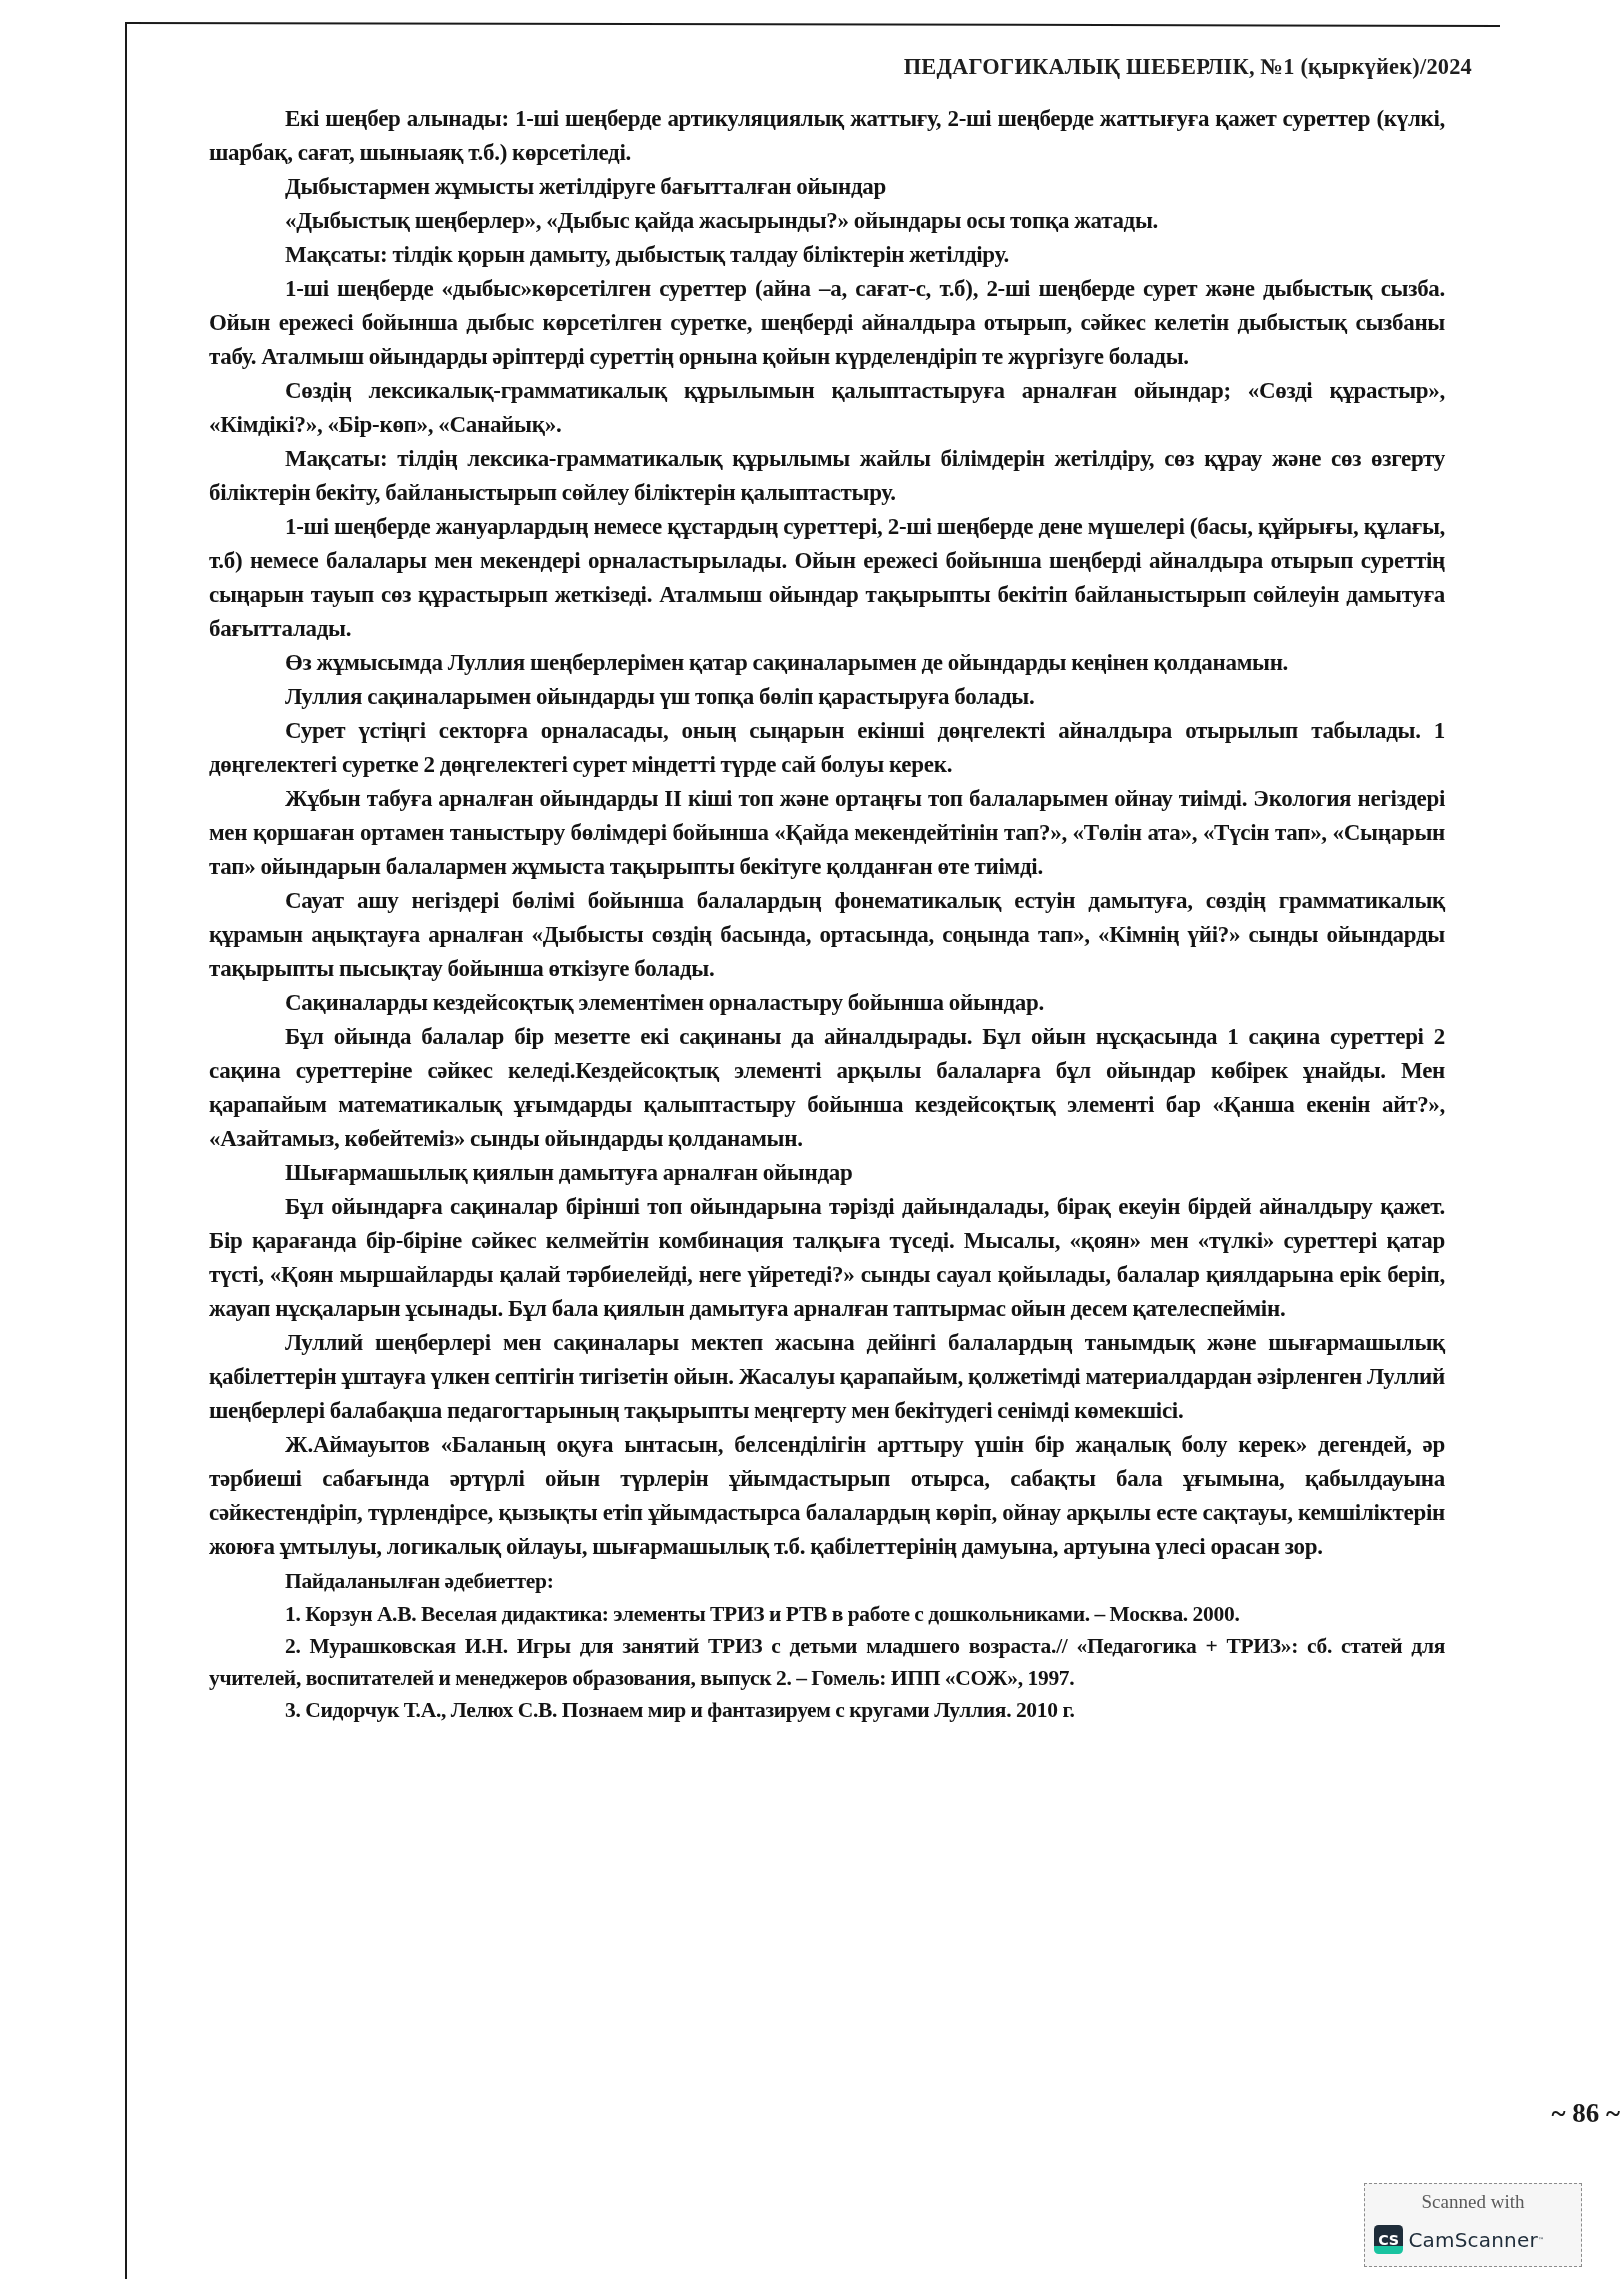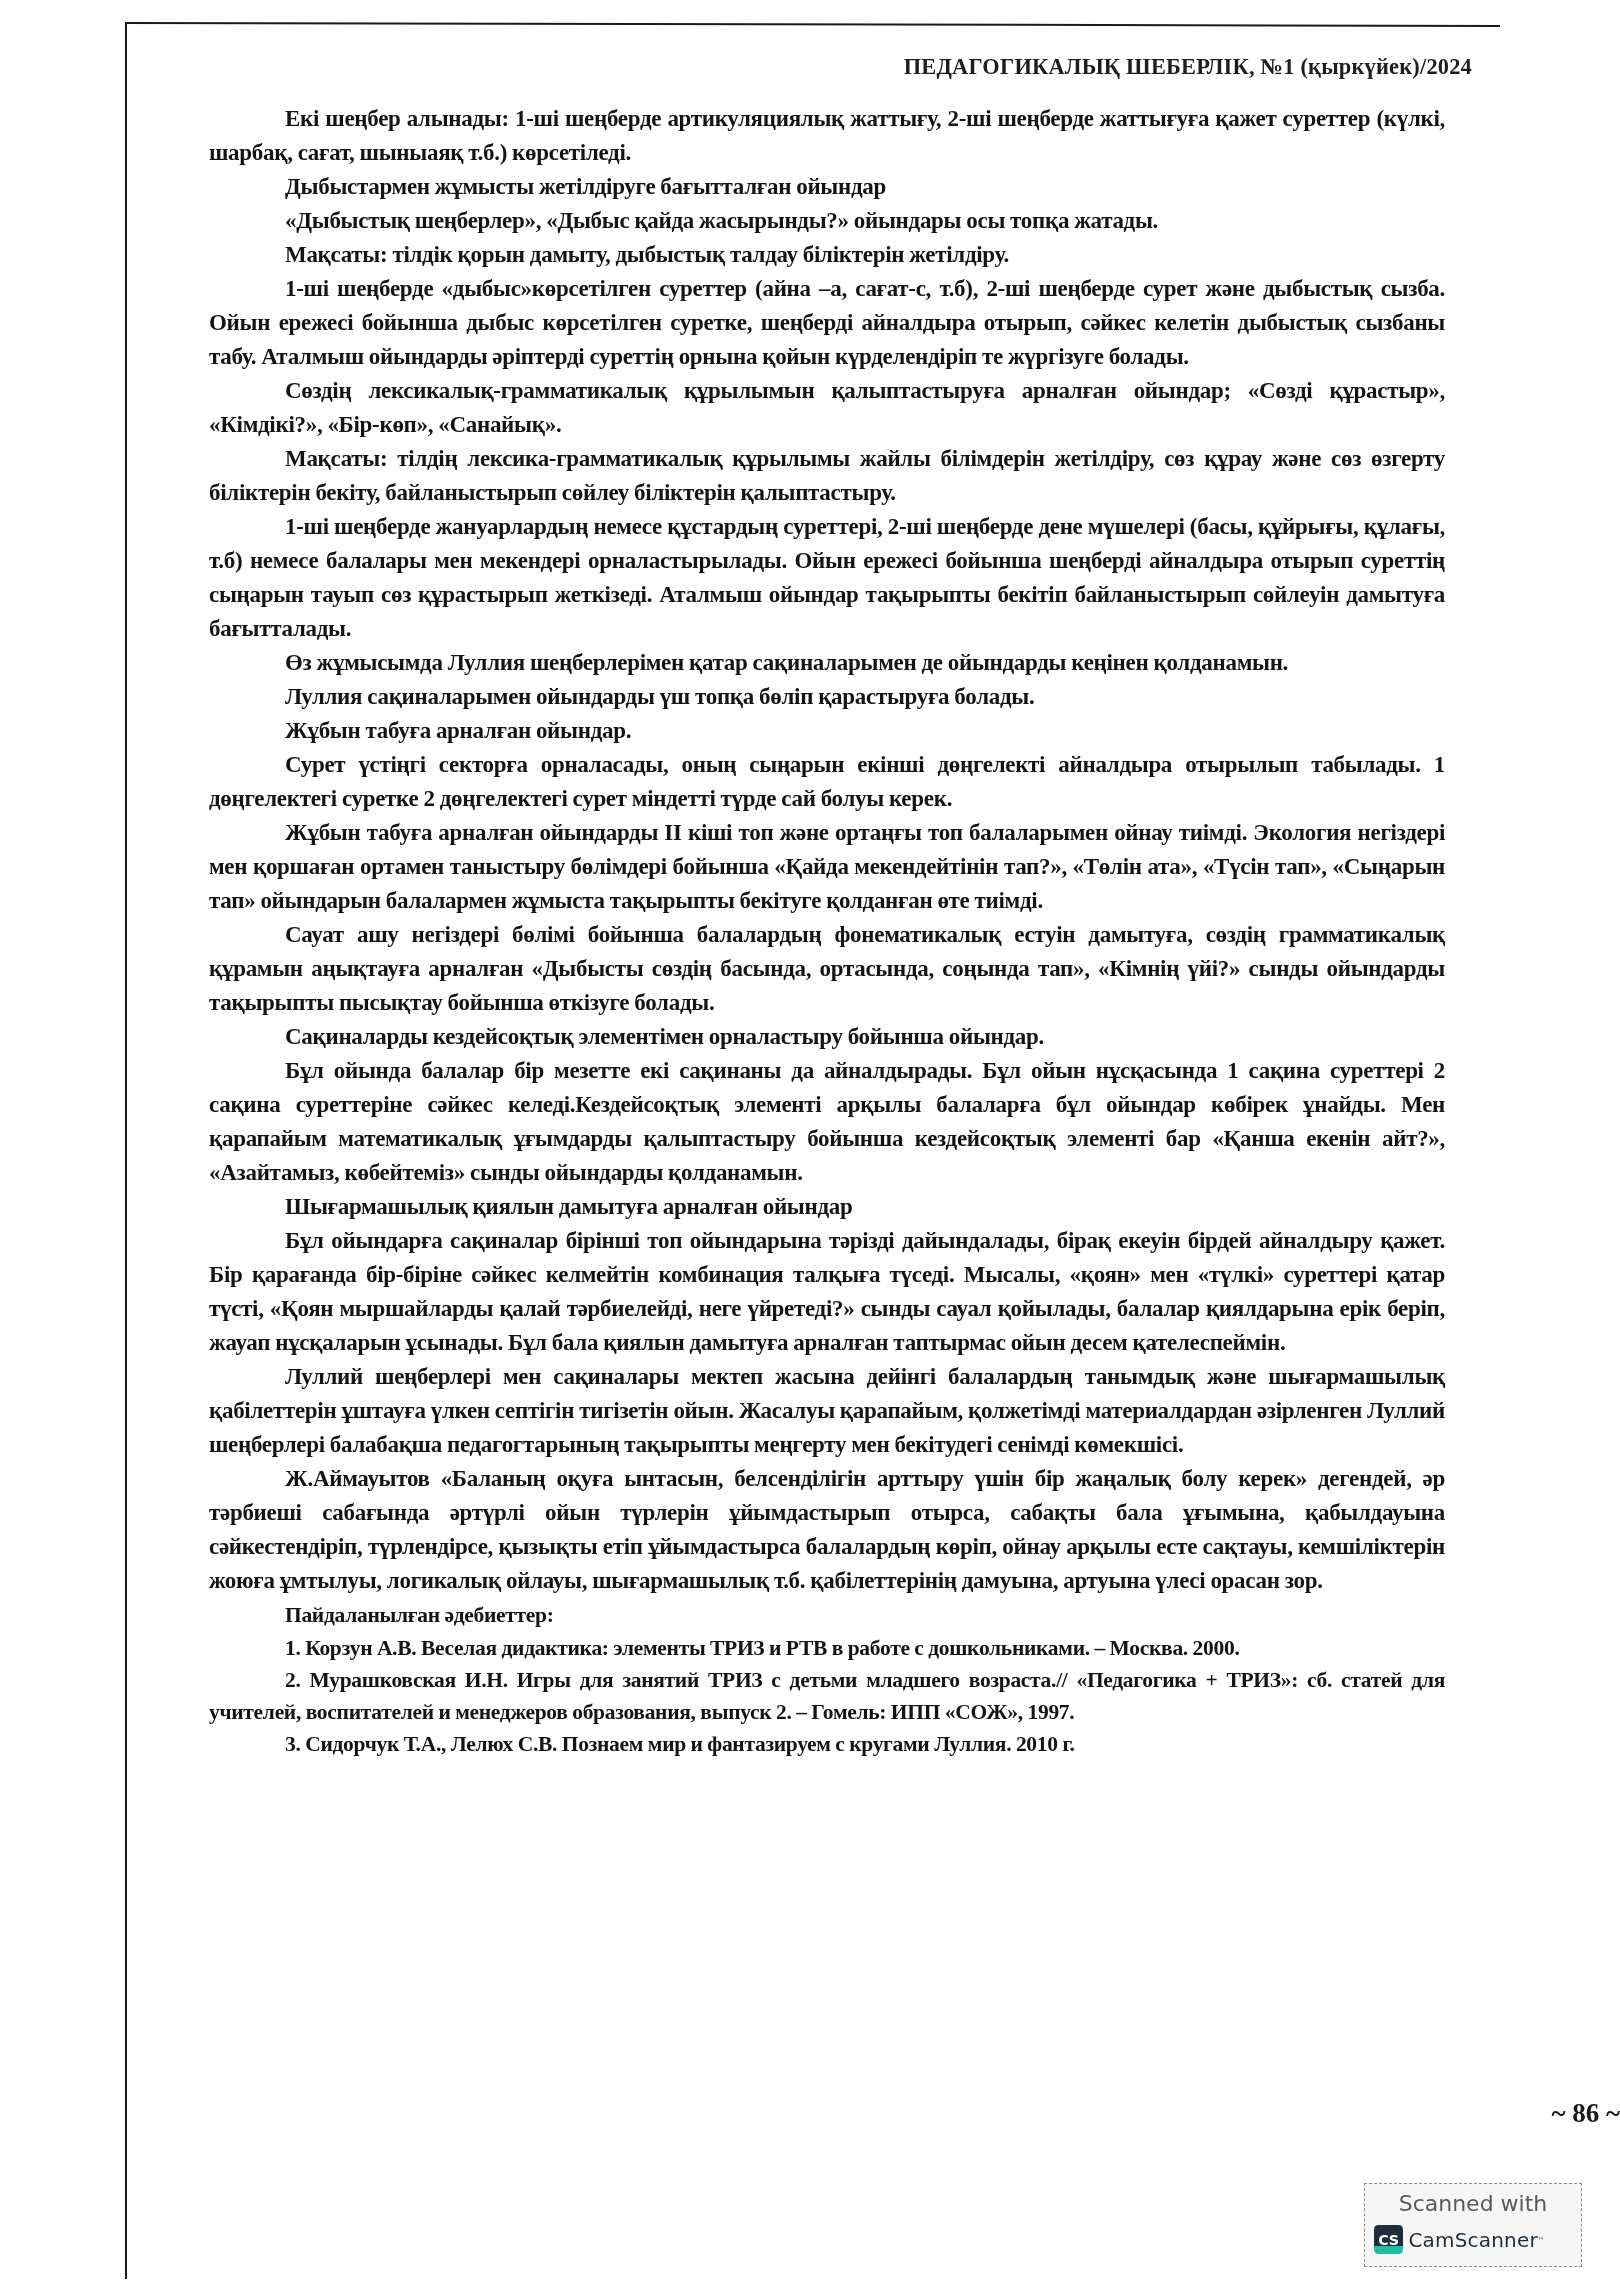--- a/index.html
+++ b/index.html
@@ -87,22 +87,23 @@
       background: #f6f6f6;
       box-sizing: border-box;
       font-family: "DejaVu Sans", "Liberation Sans", sans-serif;
     }
     .scan-badge .scanned-with {
       position: absolute;
       top: 7.2px;
       left: 0;
       width: 100%;
       text-align: center;
-      font-size: 22px;
+      font-size: 19px;
       color: #5a5a5a;
+      font-family: Liberation Serif, serif;
     }
     .scan-badge .brand-row {
       position: absolute;
       top: 41px;
       left: 9px;
       display: flex;
       align-items: center;
     }
     .scan-badge .cs-logo {
       width: 29px;
@@ -141,21 +142,20 @@
   <p>Екі шеңбер алынады: 1-ші шеңберде артикуляциялық жаттығу, 2-ші шеңберде жаттығуға қажет суреттер (күлкі, шарбақ, сағат, шыныаяқ т.б.) көрсетіледі.</p>
   <p>Дыбыстармен жұмысты жетілдіруге бағытталған ойындар</p>
   <p>«Дыбыстық шеңберлер», «Дыбыс қайда жасырынды?» ойындары осы топқа жатады.</p>
   <p>Мақсаты: тілдік қорын дамыту, дыбыстық талдау біліктерін жетілдіру.</p>
   <p>1-ші шеңберде «дыбыс»көрсетілген суреттер (айна –а, сағат-с, т.б), 2-ші шеңберде сурет және дыбыстық сызба. Ойын ережесі бойынша дыбыс көрсетілген суретке, шеңберді айналдыра отырып, сәйкес келетін дыбыстық сызбаны табу. Аталмыш ойындарды әріптерді суреттің орнына қойын күрделендіріп те жүргізуге болады.</p>
   <p>Сөздің лексикалық-грамматикалық құрылымын қалыптастыруға арналған ойындар; «Сөзді құрастыр», «Кімдікі?», «Бір-көп», «Санайық».</p>
   <p>Мақсаты: тілдің лексика-грамматикалық құрылымы жайлы білімдерін жетілдіру, сөз құрау және сөз өзгерту біліктерін бекіту, байланыстырып сөйлеу біліктерін қалыптастыру.</p>
   <p>1-ші шеңберде жануарлардың немесе құстардың суреттері, 2-ші шеңберде дене мүшелері (басы, құйрығы, құлағы, т.б) немесе балалары мен мекендері орналастырылады. Ойын ережесі бойынша шеңберді айналдыра отырып суреттің сыңарын тауып сөз құрастырып жеткізеді. Аталмыш ойындар тақырыпты бекітіп байланыстырып сөйлеуін дамытуға бағытталады.</p>
   <p>Өз жұмысымда Луллия шеңберлерімен қатар сақиналарымен де ойындарды кеңінен қолданамын.</p>
   <p>Луллия сақиналарымен ойындарды үш топқа бөліп қарастыруға болады.</p>
-  <p>Жұбын табуға арналған ойындар.</p>
   <p>Сурет үстіңгі секторға орналасады, оның сыңарын екінші дөңгелекті айналдыра отырылып табылады. 1 дөңгелектегі суретке 2 дөңгелектегі сурет міндетті түрде сай болуы керек.</p>
   <p>Жұбын табуға арналған ойындарды II кіші топ және ортаңғы топ балаларымен ойнау тиімді. Экология негіздері мен қоршаған ортамен таныстыру бөлімдері бойынша «Қайда мекендейтінін тап?», «Төлін ата», «Түсін тап», «Сыңарын тап» ойындарын балалармен жұмыста тақырыпты бекітуге қолданған өте тиімді.</p>
   <p>Сауат ашу негіздері бөлімі бойынша балалардың фонематикалық естуін дамытуға, сөздің грамматикалық құрамын аңықтауға арналған «Дыбысты сөздің басында, ортасында, соңында тап», «Кімнің үйі?» сынды ойындарды тақырыпты пысықтау бойынша өткізуге болады.</p>
   <p>Сақиналарды кездейсоқтық элементімен орналастыру бойынша ойындар.</p>
   <p>Бұл ойында балалар бір мезетте екі сақинаны да айналдырады. Бұл ойын нұсқасында 1 сақина суреттері 2 сақина суреттеріне сәйкес келеді.Кездейсоқтық элементі арқылы балаларға бұл ойындар көбірек ұнайды. Мен қарапайым математикалық ұғымдарды қалыптастыру бойынша кездейсоқтық элементі бар «Қанша екенін айт?», «Азайтамыз, көбейтеміз» сынды ойындарды қолданамын.</p>
   <p>Шығармашылық қиялын дамытуға арналған ойындар</p>
   <p>Бұл ойындарға сақиналар бірінші топ ойындарына тәрізді дайындалады, бірақ екеуін бірдей айналдыру қажет. Бір қарағанда бір-біріне сәйкес келмейтін комбинация талқыға түседі. Мысалы, «қоян» мен «түлкі» суреттері қатар түсті, «Қоян мыршайларды қалай тәрбиелейді, неге үйретеді?» сынды сауал қойылады, балалар қиялдарына ерік беріп, жауап нұсқаларын ұсынады. Бұл бала қиялын дамытуға арналған таптырмас ойын десем қателеспеймін.</p>
   <p>Луллий шеңберлері мен сақиналары мектеп жасына дейінгі балалардың танымдық және шығармашылық қабілеттерін ұштауға үлкен септігін тигізетін ойын. Жасалуы қарапайым, қолжетімді материалдардан әзірленген Луллий шеңберлері балабақша педагогтарының тақырыпты меңгерту мен бекітудегі сенімді көмекшісі.</p>
   <p>Ж.Аймауытов «Баланың оқуға ынтасын, белсенділігін арттыру үшін бір жаңалық болу керек» дегендей, әр тәрбиеші сабағында әртүрлі ойын түрлерін ұйымдастырып отырса, сабақты бала ұғымына, қабылдауына сәйкестендіріп, түрлендірсе, қызықты етіп ұйымдастырса балалардың көріп, ойнау арқылы есте сақтауы, кемшіліктерін жоюға ұмтылуы, логикалық ойлауы, шығармашылық т.б. қабілеттерінің дамуына, артуына үлесі орасан зор.</p>
 

